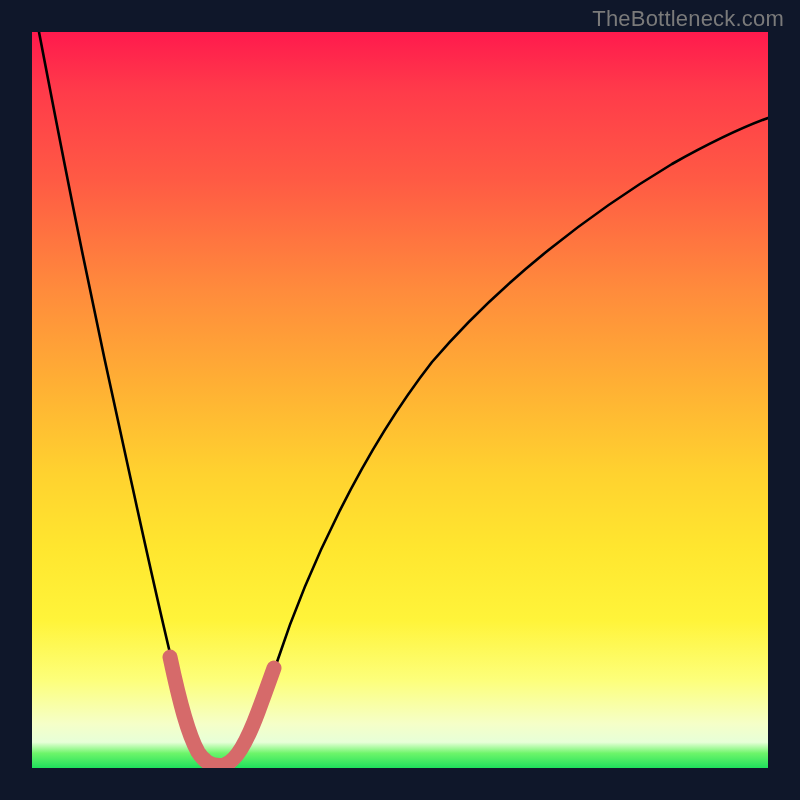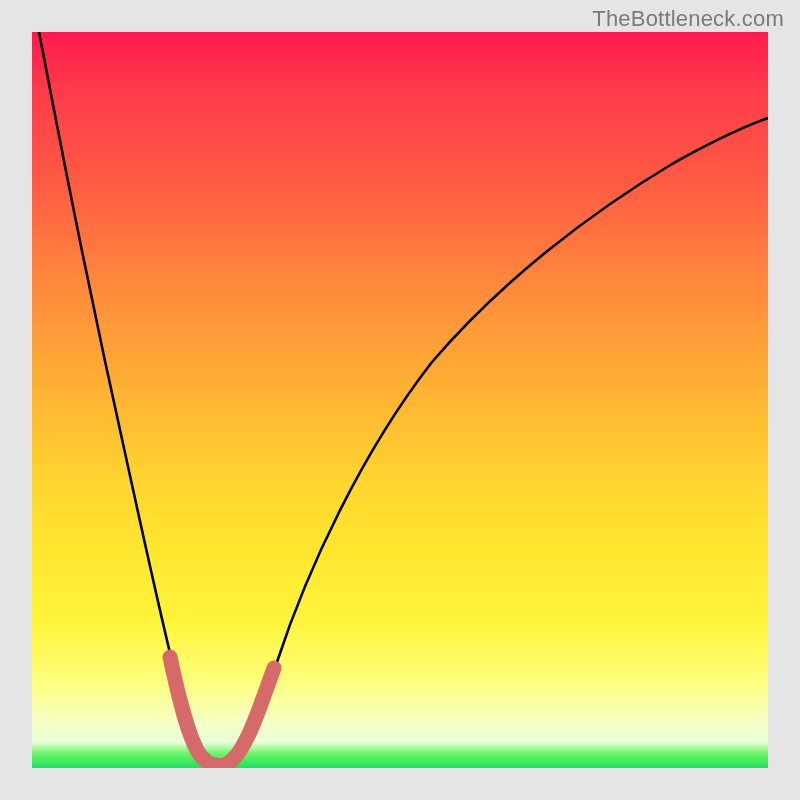--- a/index.html
+++ b/index.html
@@ -10,21 +10,21 @@
     background: #000;
     overflow: hidden;
     font-family: Arial, Helvetica, sans-serif;
   }
   .frame {
     position: absolute;
     top: 0;
     left: 0;
     width: 800px;
     height: 800px;
-    background: #e5e5e5;
+    background: #0f172a;
   }
   .plot-area {
     position: absolute;
     top: 32px;
     left: 32px;
     width: 736px;
     height: 736px;
     overflow: hidden;
   }
   .gradient {

